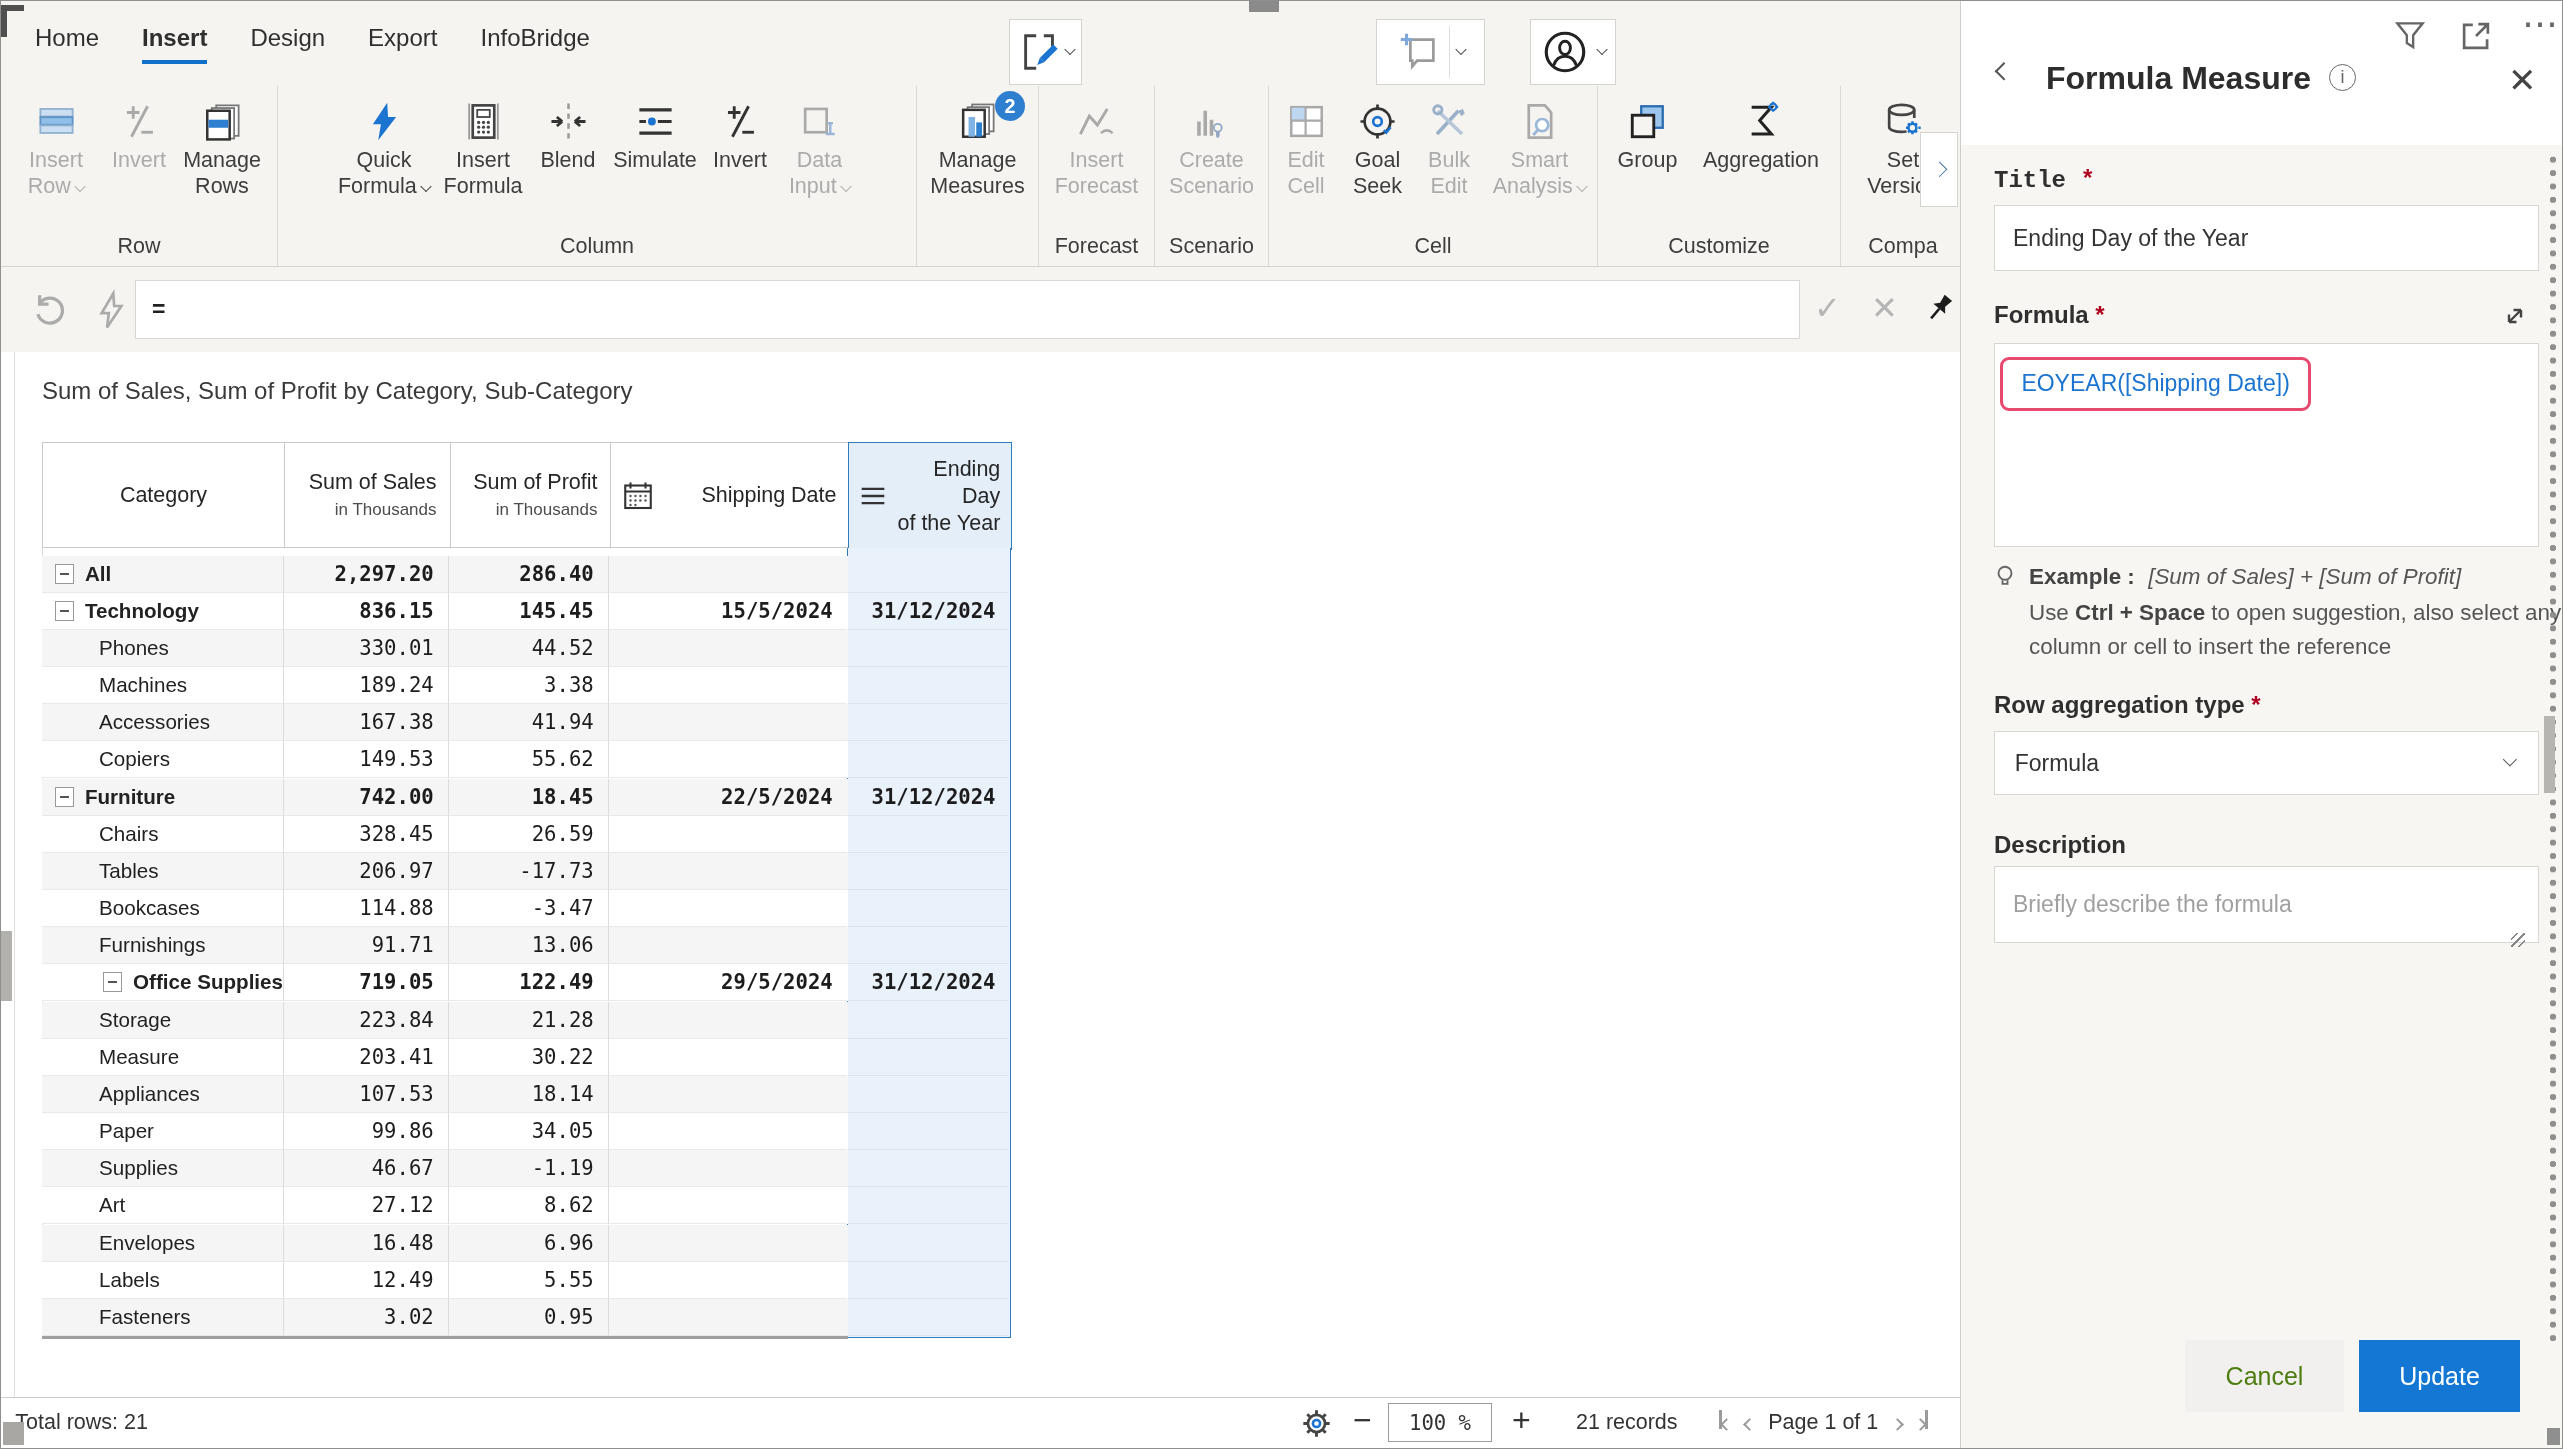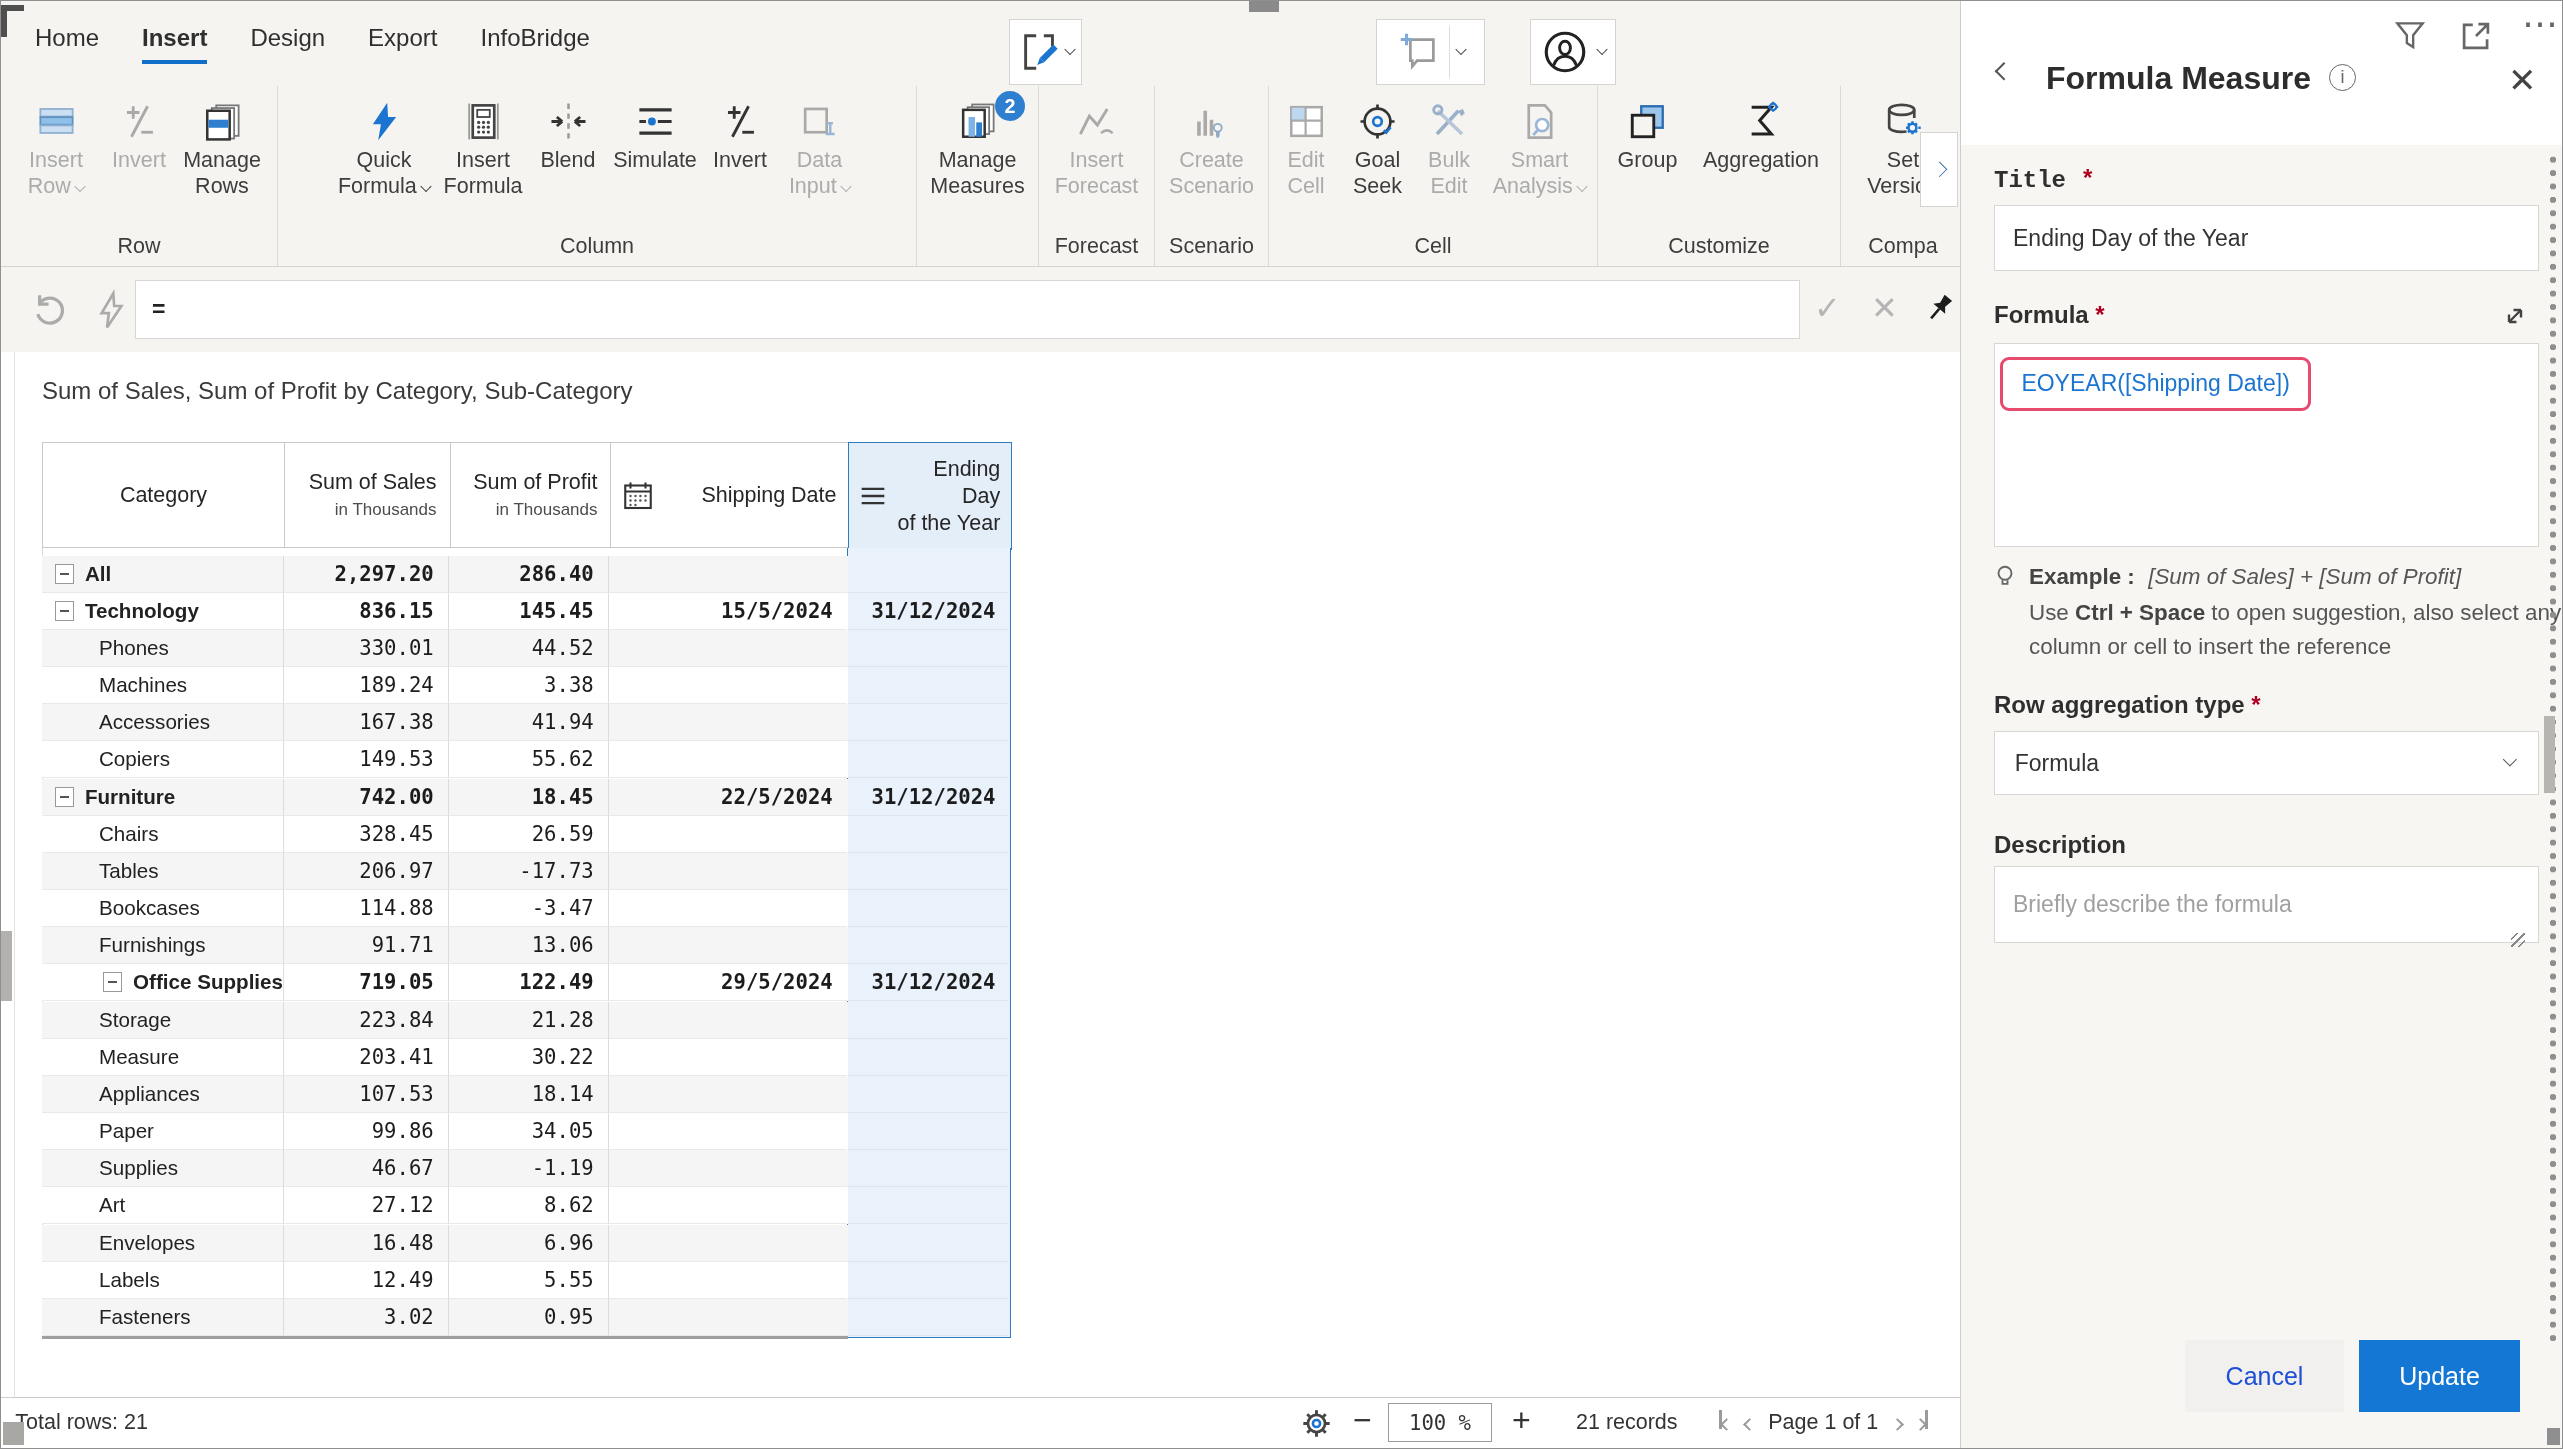--- a/index.html
+++ b/index.html
@@ -821,21 +821,21 @@
     <div class="plabel" style="top:690px;"><span>Row aggregation type</span> <span class="req">*</span></div>
     <div class="pfield abs selbox" style="top:730px;">
       <span>Formula</span>
       <span class="chv down"></span>
     </div>
 
     <div class="plabel" style="top:830px;">Description</div>
     <textarea class="pfield abs" style="top: 865px;" placeholder="Briefly describe the formula"></textarea>
     <div class="rsz"></div>
 
-    <div class="pbtn" style="left:224px;width:159px;background:#f1f0ee;color:#1d4ed8;">Cancel</div>
+    <div class="pbtn" style="left:224px;width:159px;background:#f1f0ee;color:#4d7c0f;">Cancel</div>
     <div class="pbtn" style="left:398px;width:161px;background:#1377d3;color:#fff;">Update</div>
 
     <div class="dots"></div>
     <div class="pthumb"></div>
     <div class="artifact" style="left:586px;top:1427px;width:13.4px;height:17px;background:#8f8f8f;"></div>
   </div>
 
   <div class="artifact" style="left:0;top:3.6px;width:6.3px;height:32px;background:#4f4f4f;"></div>
   <div class="artifact" style="left:0;top:3.6px;width:23px;height:6.3px;background:#4f4f4f;"></div>
   <div class="artifact" style="left:0;top:930px;width:10.7px;height:70px;background:#b3b1ae;"></div>

